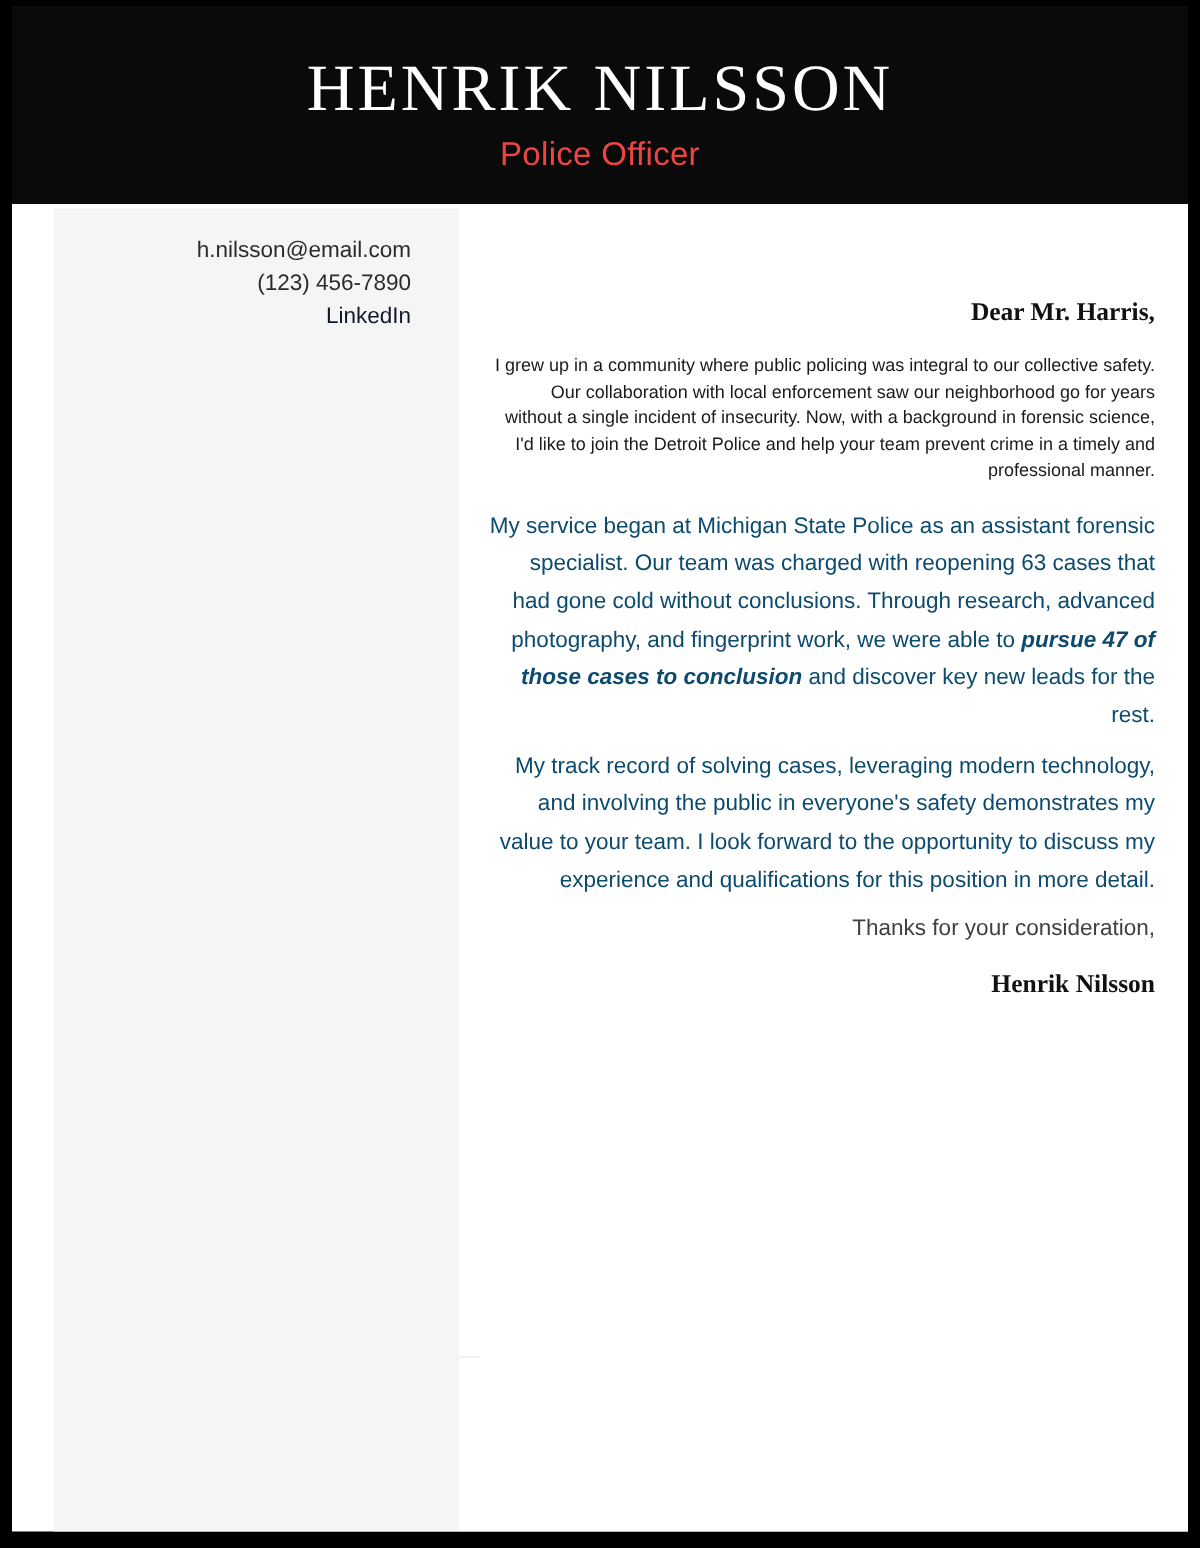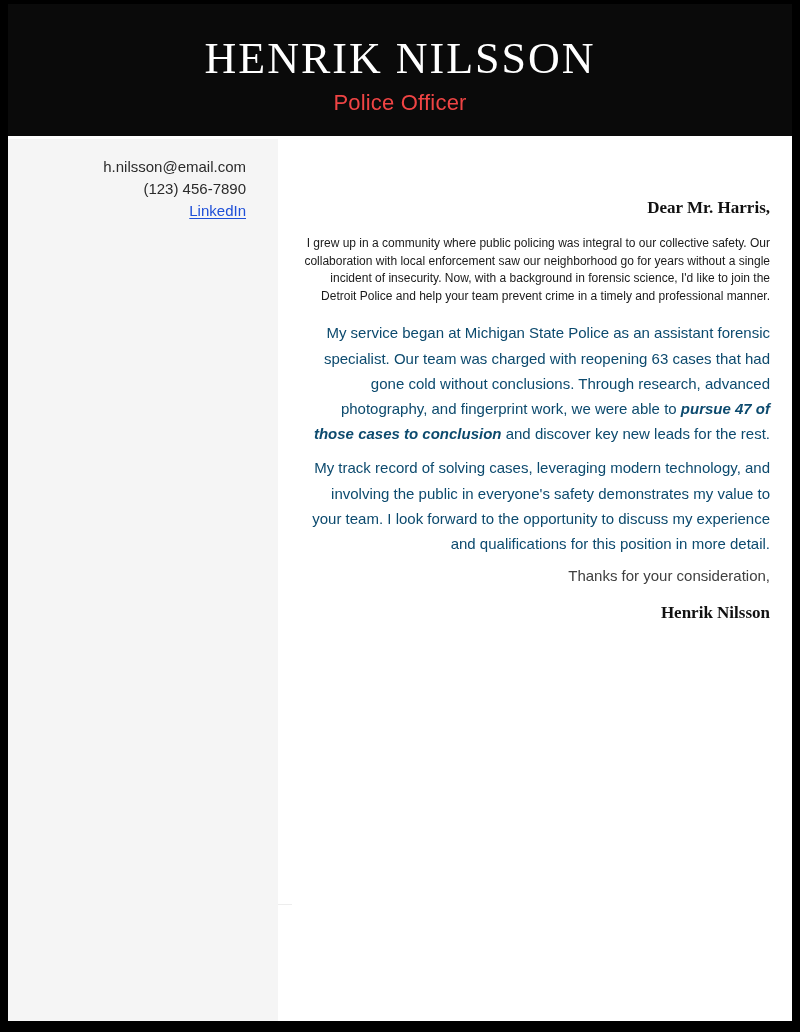--- a/index.html
+++ b/index.html
@@ -63,20 +63,21 @@
   }
 
   
   #body-area {
     display: flex;
     align-items: stretch;
     height: 885px;
     background: #ffffff;
     padding-top: 3px;
     box-sizing: border-box;
+    margin-left: 28px;
   }
 
   #contact-sidebar {
     width: 270px;
     flex: 0 0 270px;
     background: #f5f5f5;
     box-sizing: border-box;
     padding: 17px 32px 0 10px;
     text-align: right;
   }
@@ -84,22 +85,21 @@
     font-family: "Liberation Sans", sans-serif;
     font-size: 15px;
     line-height: 22px;
     color: #2b2b2b;
     white-space: nowrap;
   }
   .contact-link {
     font-family: "Liberation Sans", sans-serif;
     font-size: 15px;
     line-height: 22px;
-    color: #1d4ed8;
-    text-decoration: underline;
+    color: #0f172a;
     text-underline-offset: 2px;
     cursor: pointer;
     display: inline-block;
   }
 
   #letter-column {
     flex: 1 1 auto;
     background: #ffffff;
     box-sizing: border-box;
     padding: 58px 22px 0 20px;

